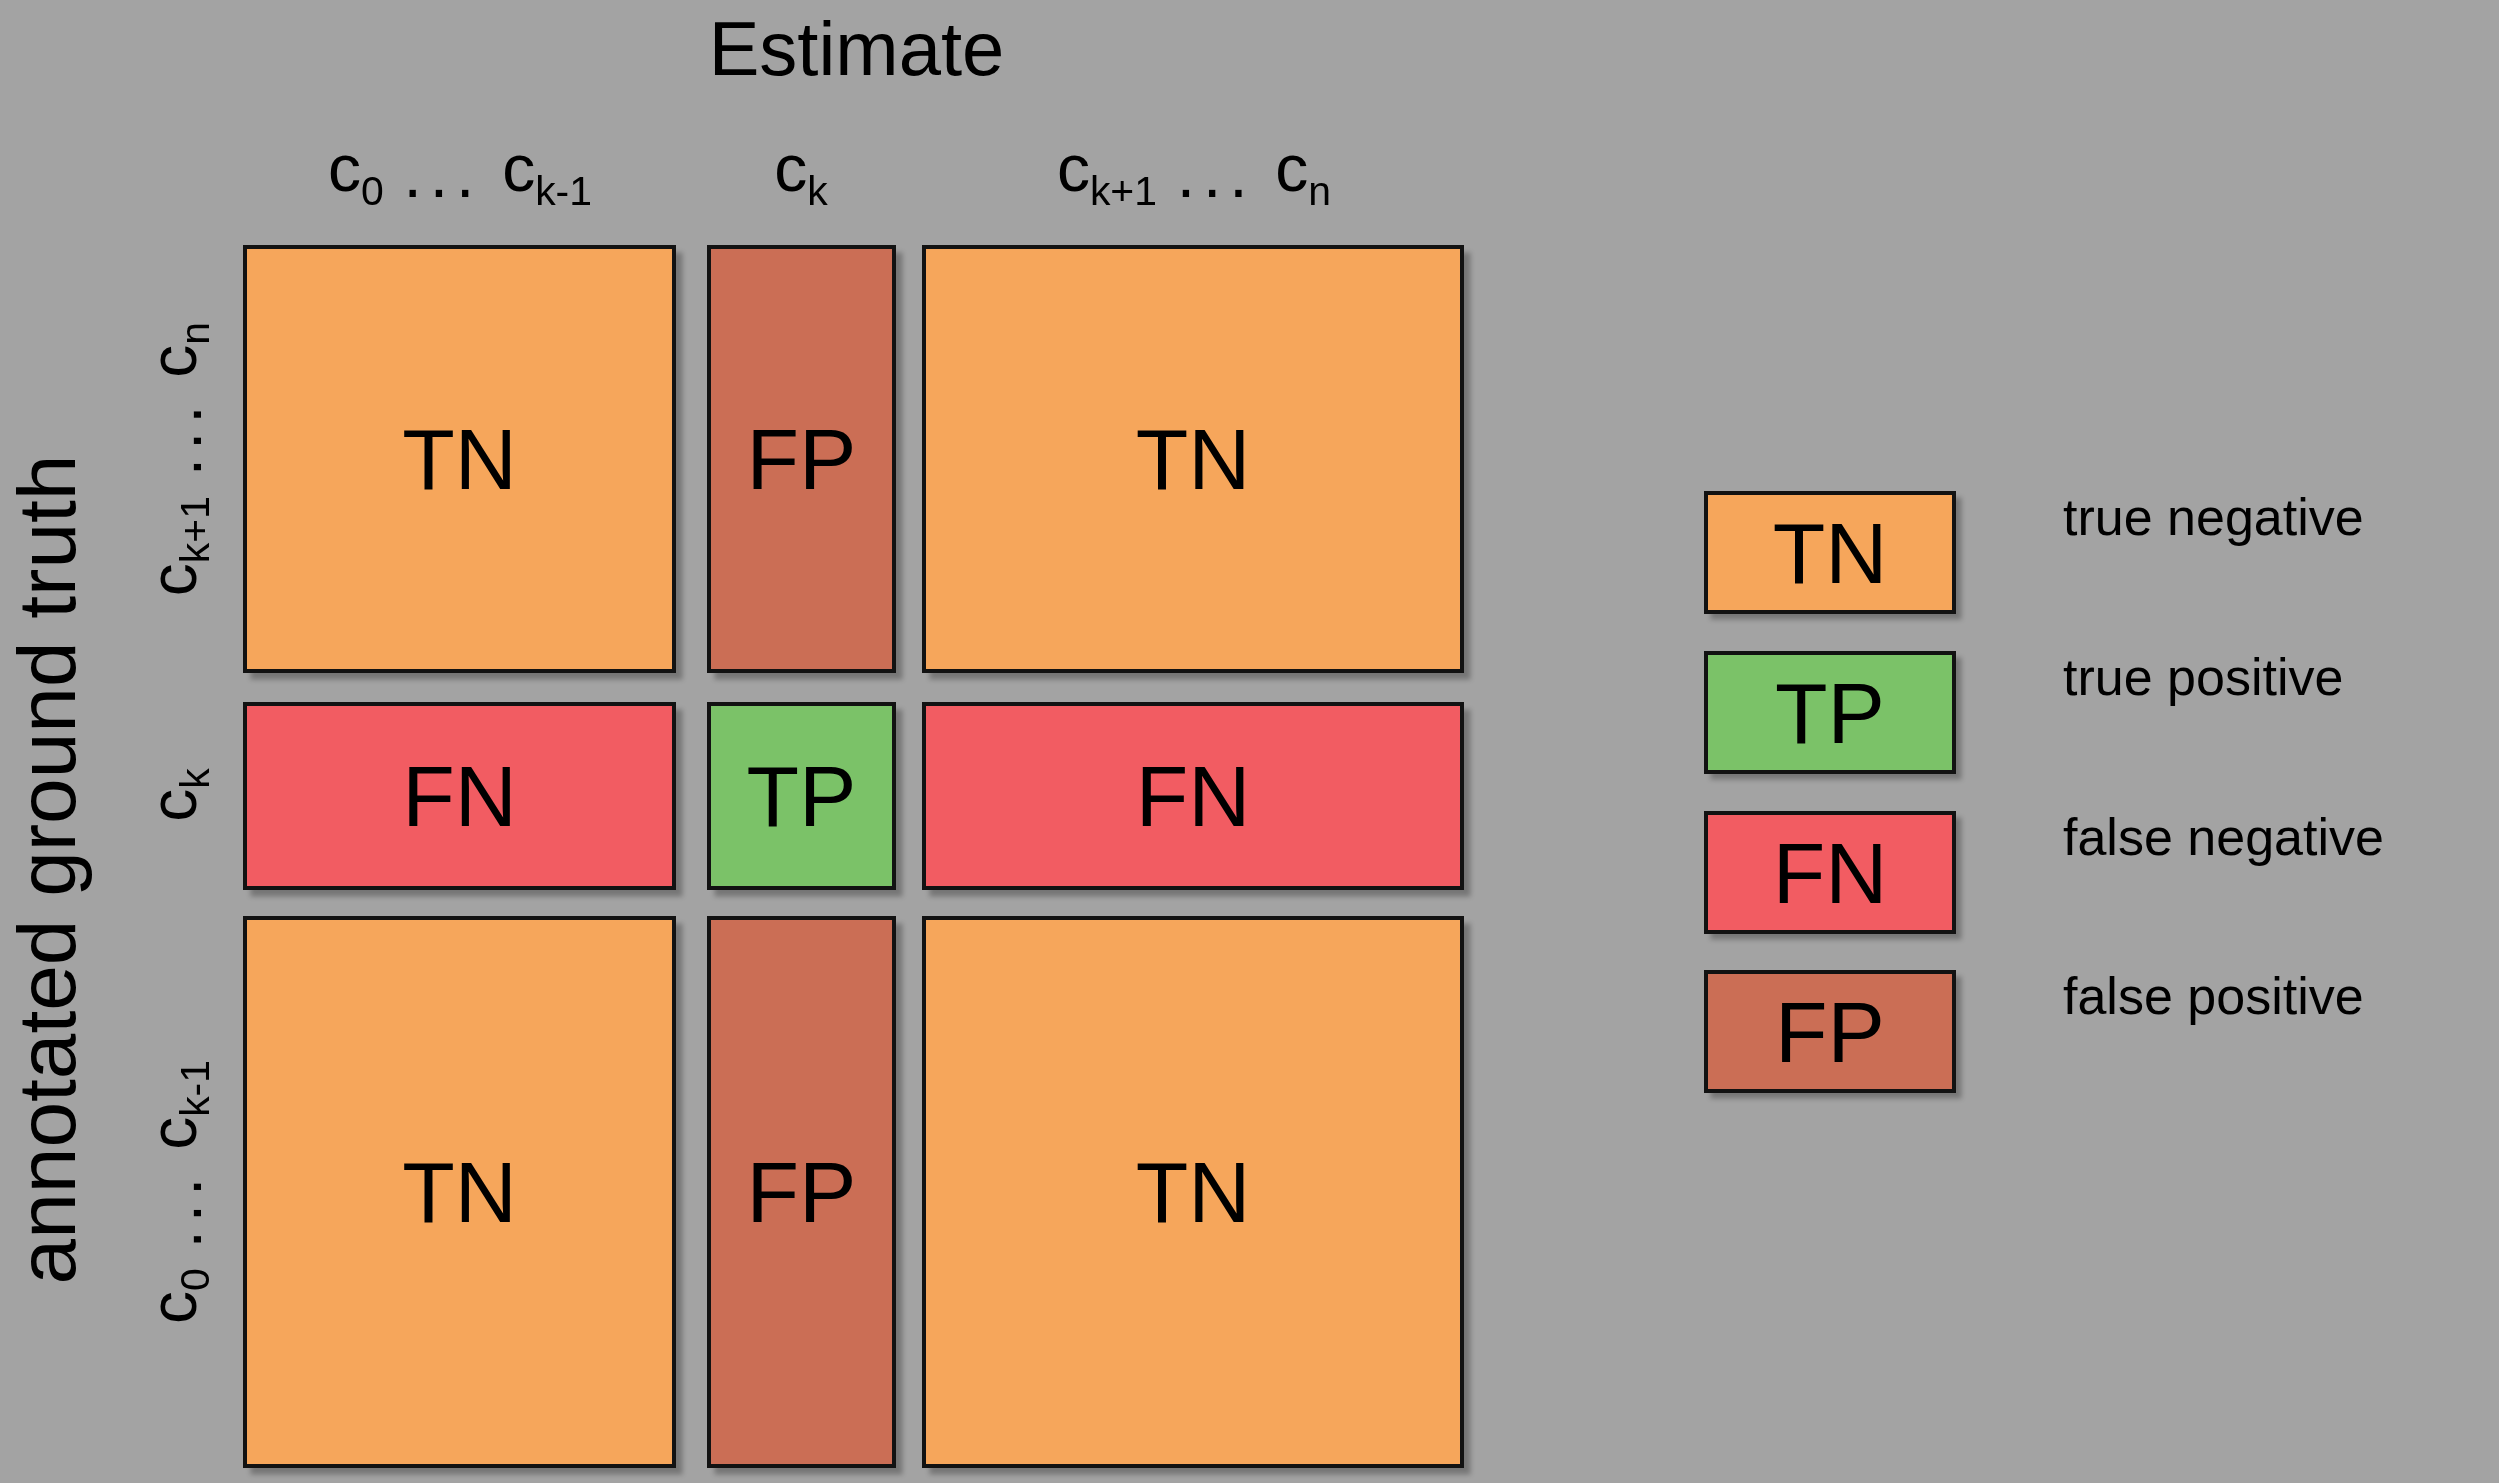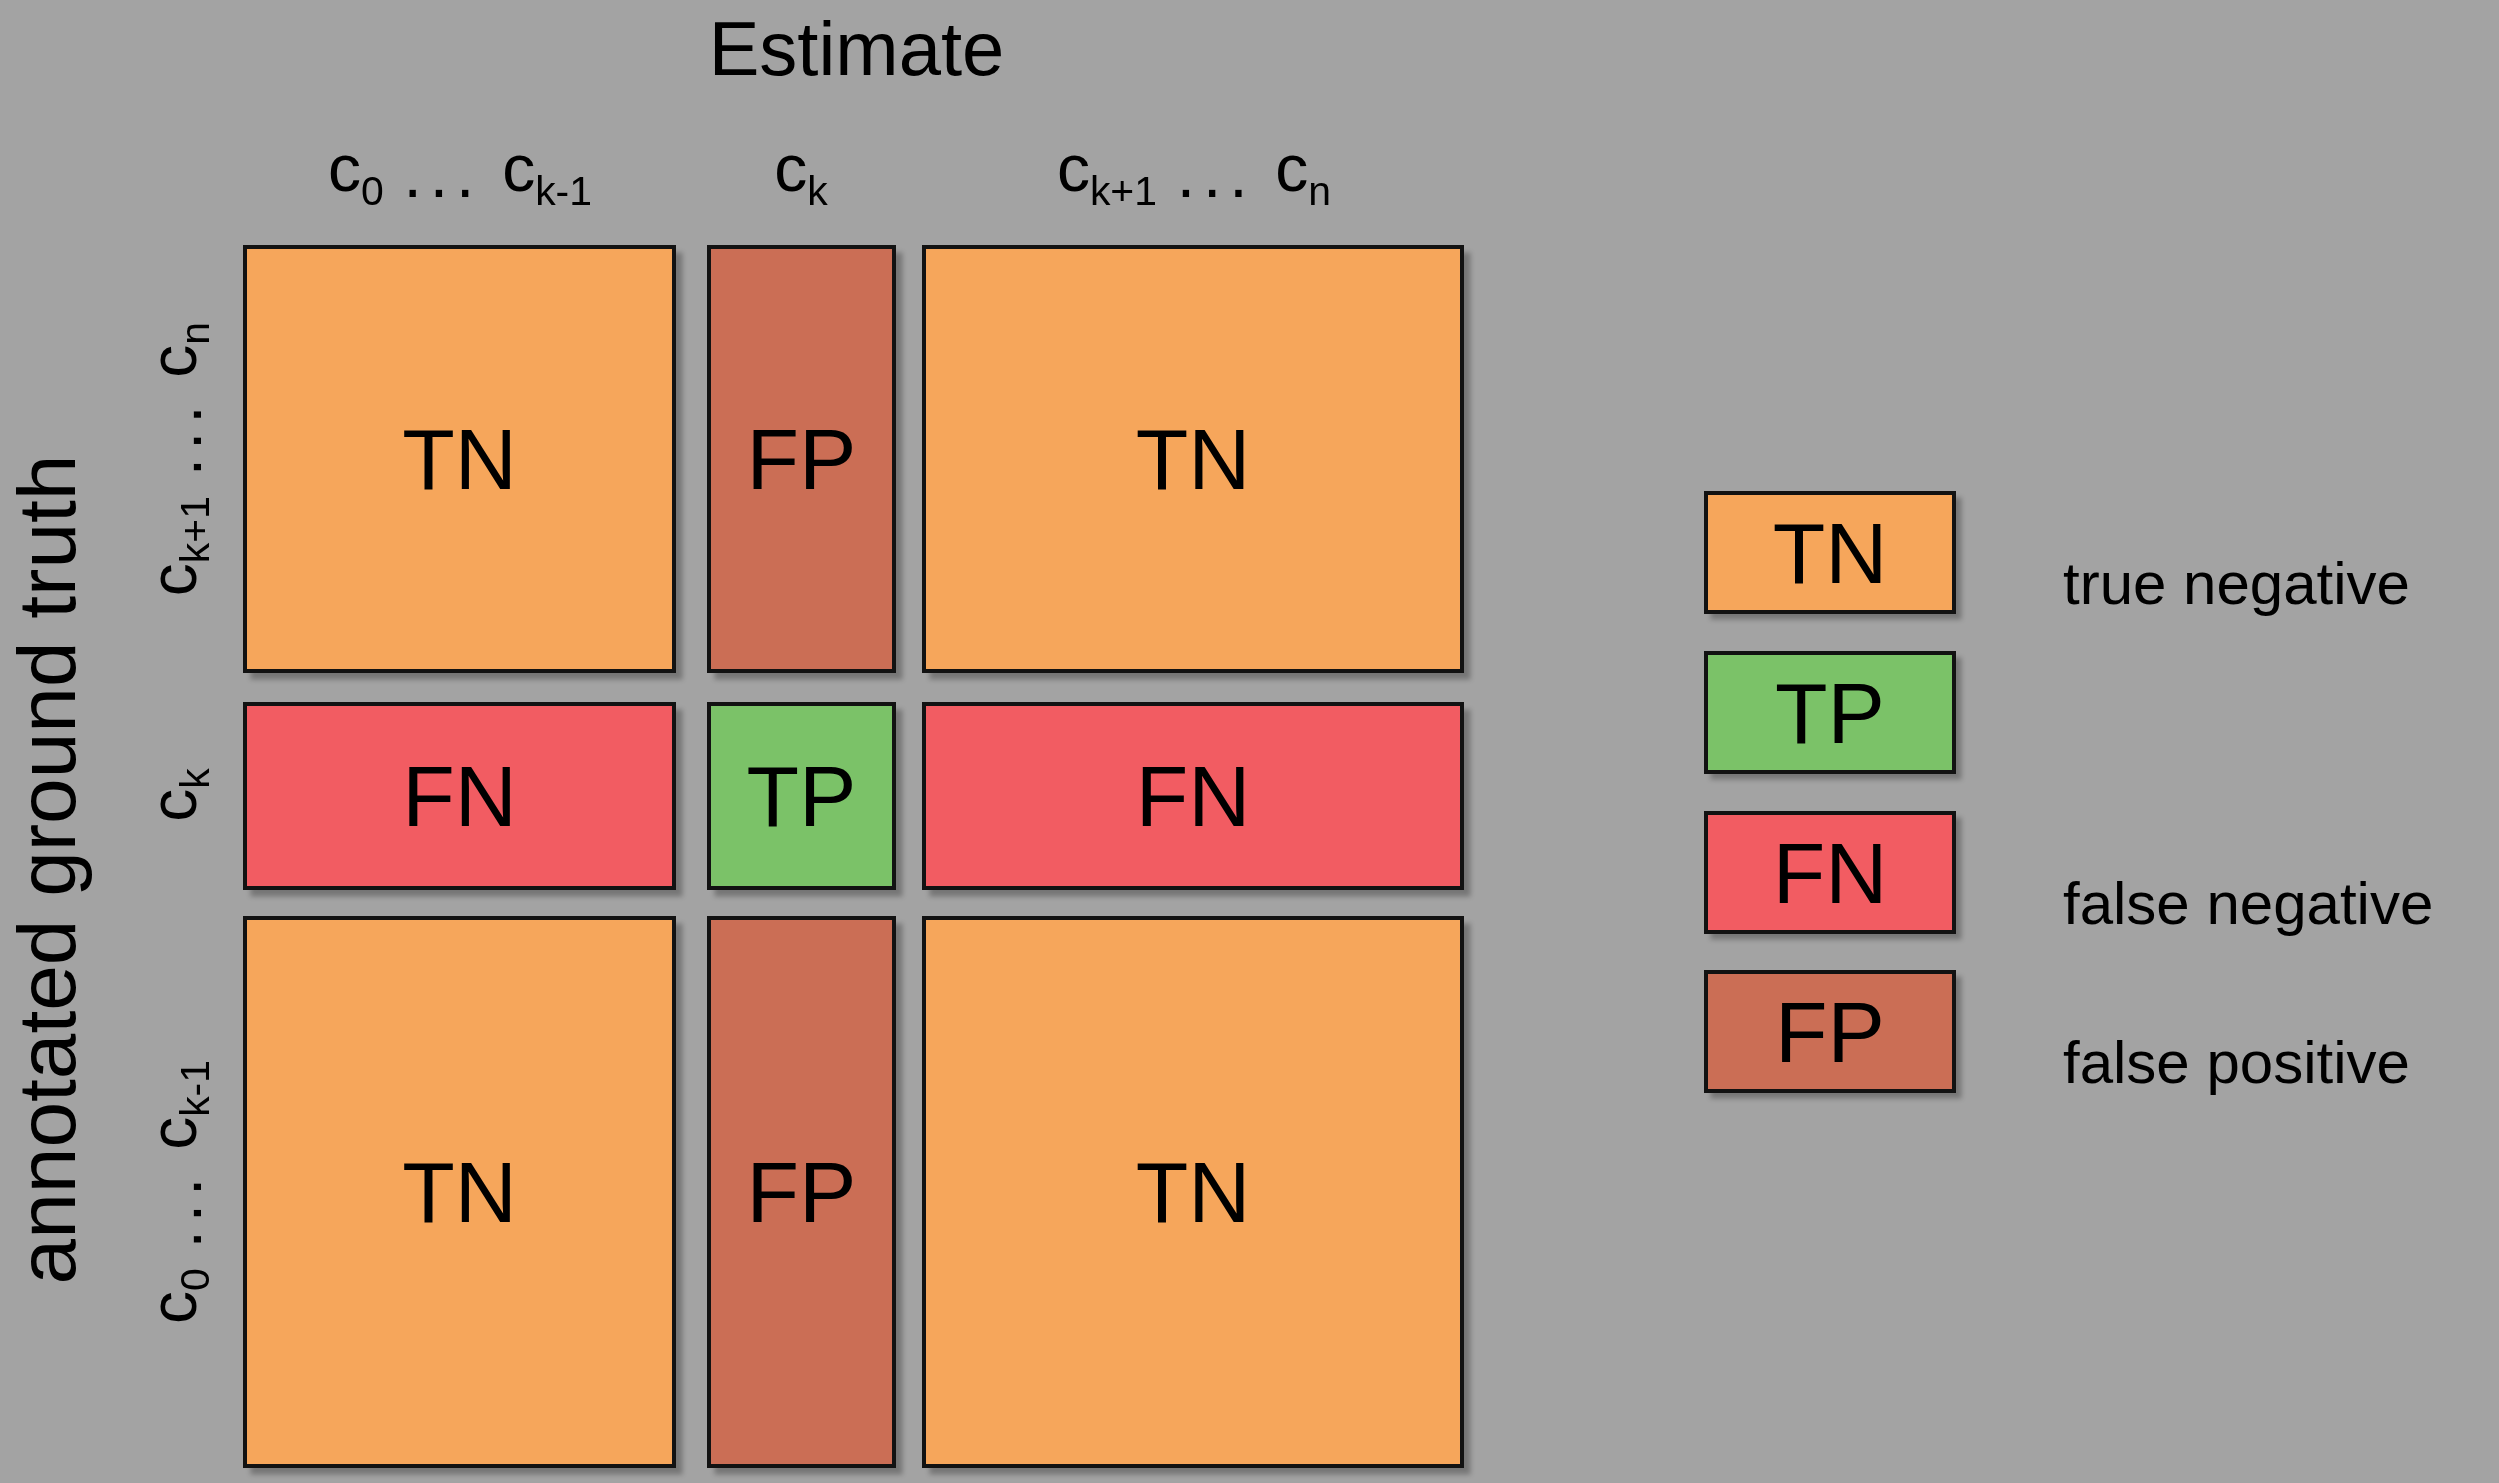--- a/index.html
+++ b/index.html
@@ -62,24 +62,24 @@
   }
   
   .swatch {
     box-sizing: border-box;
     border: 4.1px solid #121212;
     box-shadow: 5.8px 5.8px 5px rgba(0,0,0,0.28);
     font-size: 86px;
     line-height: 1;
   }
   .legend-label {
-    font-size: 60px;
+    font-size: 52px;
     line-height: 1;
     display: flex;
-    align-items: flex-end;
+    align-items: flex-start;
     justify-content: flex-start;
     white-space: nowrap;
   }
 </style>
 </head>
 <body>
 
 <div id="stage">
 
   <div class="abs flexc fig-title" style="left:527px; top:8.2px; width:659px; height:82px;">
@@ -157,20 +157,23 @@
     <div class="abs flexc swatch" style="left: 0px; top: 0px; width: 252px; height: 123px; background-color: rgb(246, 166, 91);">
       <span>TN</span>
     </div>
     <div class="abs legend-label" style="left:359px; top:0px; width:437px; height:123px;">
       <span>true negative</span>
     </div>
 
     <div class="abs flexc swatch" style="left: 0px; top: 160px; width: 252px; height: 123px; background-color: rgb(123, 194, 104);">
       <span>TP</span>
     </div>
+    <div class="abs legend-label" style="left:359px; top:160px; width:437px; height:123px;">
+      <span>true positive</span>
+    </div>
 
     <div class="abs flexc swatch" style="left: 0px; top: 320px; width: 252px; height: 123px; background-color: rgb(242, 92, 98);">
       <span>FN</span>
     </div>
     <div class="abs legend-label" style="left:359px; top:320px; width:437px; height:123px;">
       <span>false negative</span>
     </div>
 
     <div class="abs flexc swatch" style="left: 0px; top: 479px; width: 252px; height: 123px; background-color: rgb(203, 110, 85);">
       <span>FP</span>

